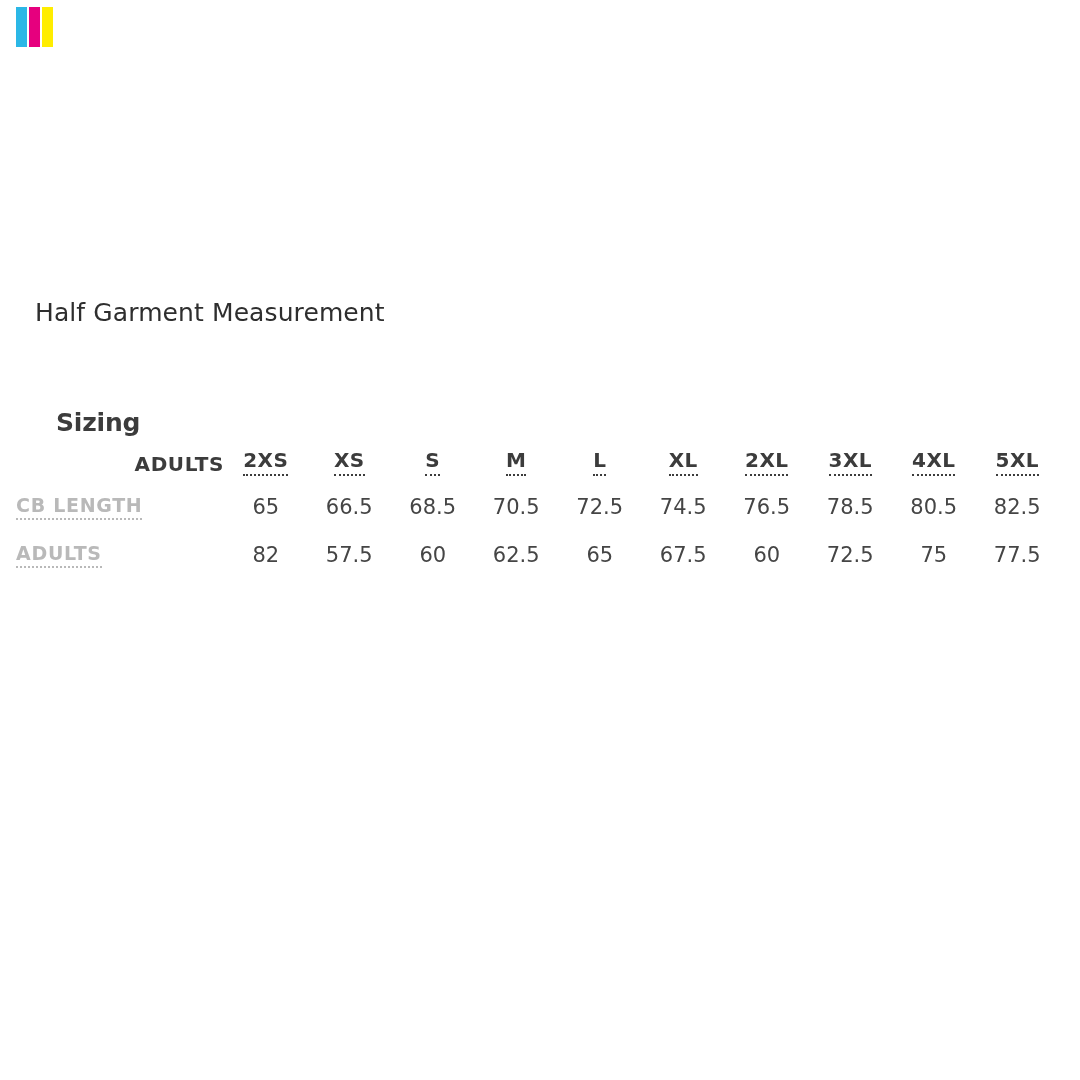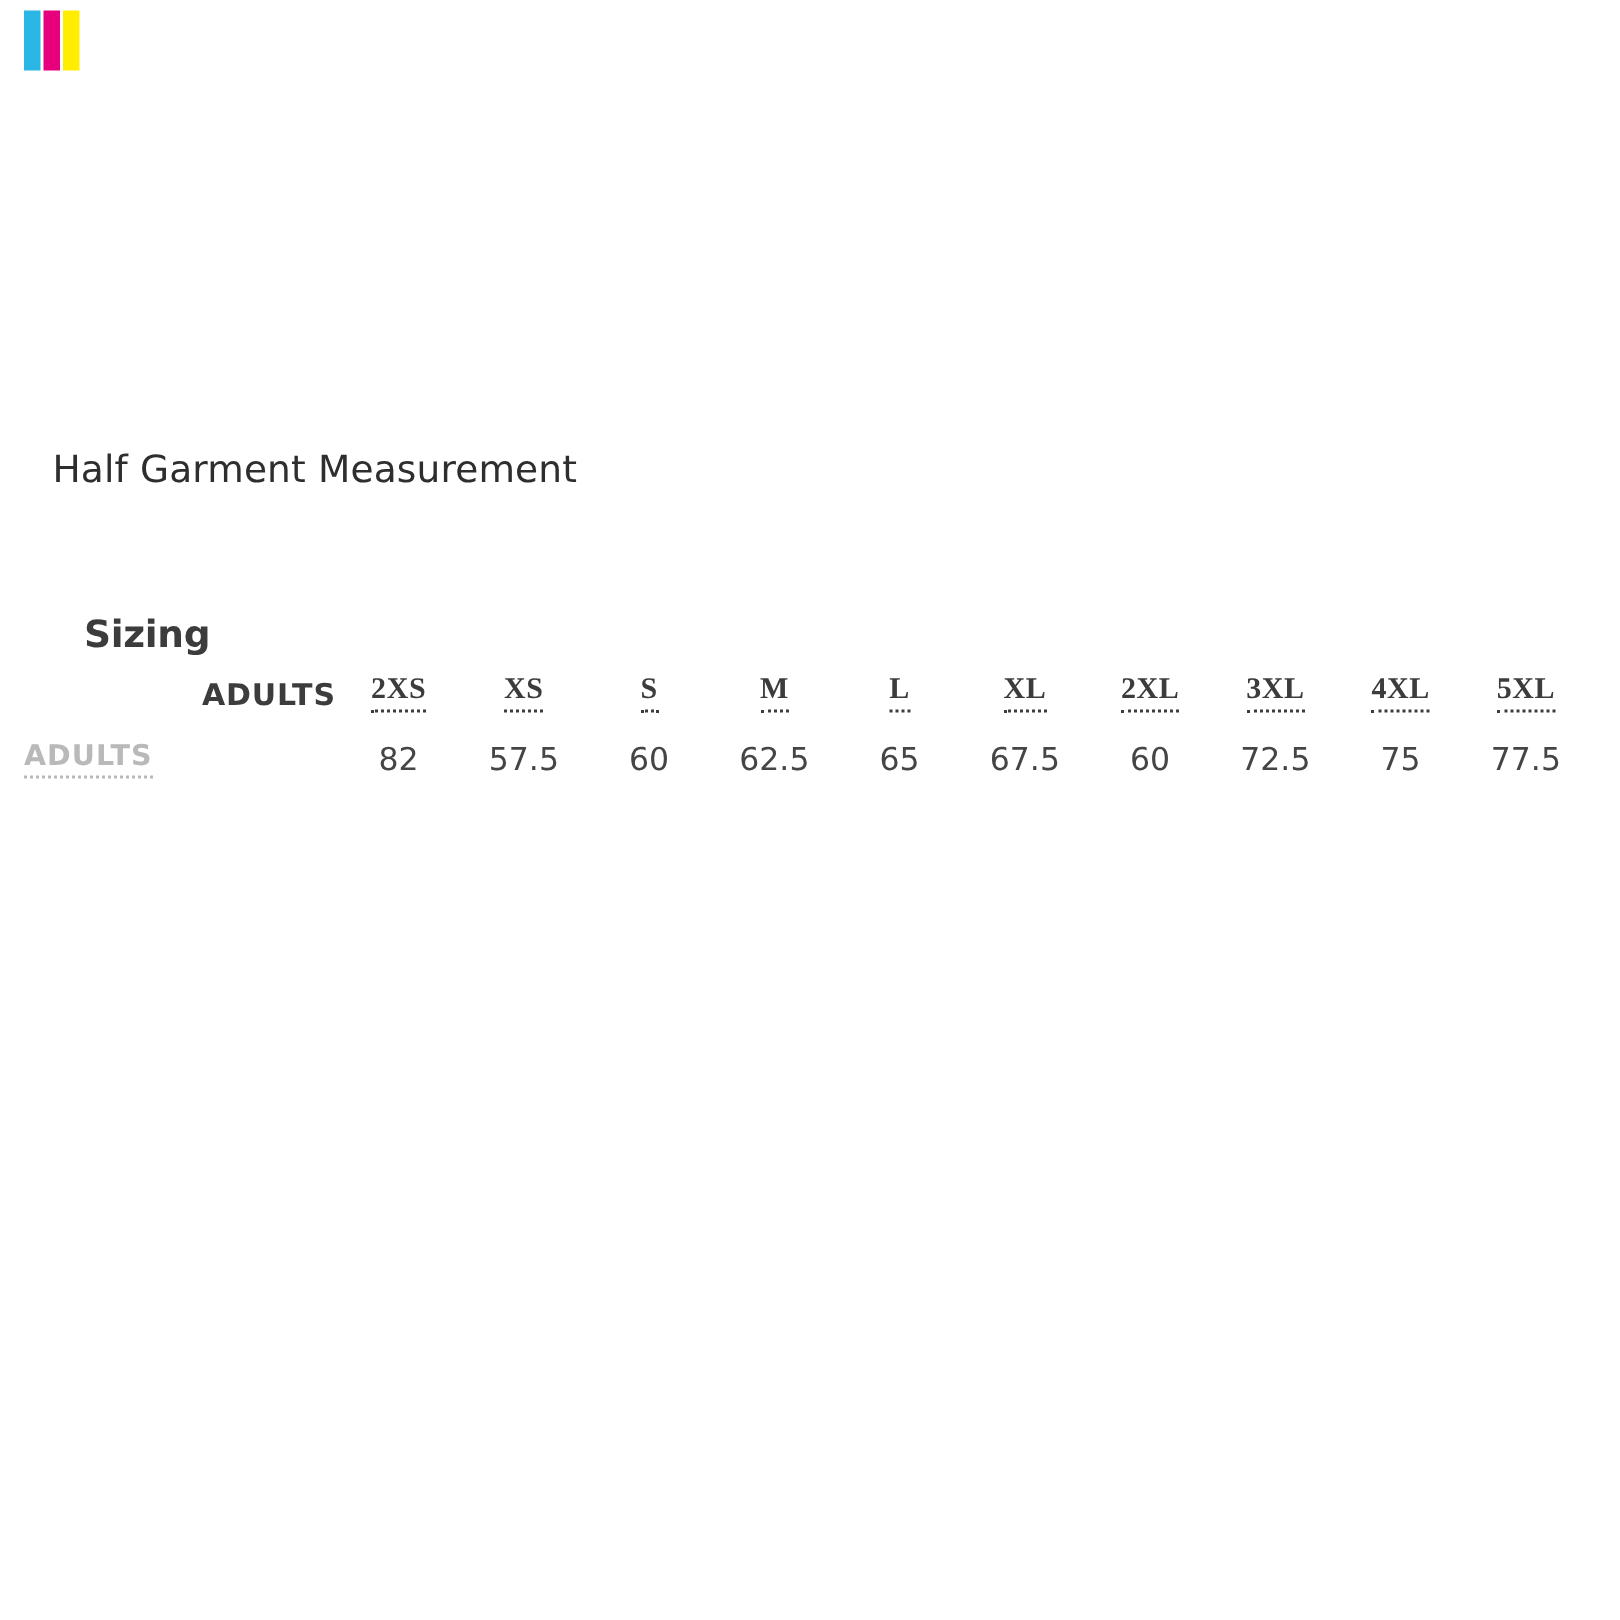--- a/index.html
+++ b/index.html
@@ -87,21 +87,20 @@
   }
   .hdr-size {
     font-size: 20px;
     font-weight: bold;
     color: #3c3c3c;
     text-align: center;
     letter-spacing: 0.4px;
     padding-bottom: 6px !important;
     padding-top: 2px !important;
     vertical-align: bottom;
-    font-family: Liberation Serif, serif;
   }
   .hdr-size span {
     border-bottom: 2px dotted #3c3c3c;
     padding-bottom: 2px;
     display: inline-block;
   }
 
   .row-label {
     font-size: 19px;
     font-weight: bold;
@@ -164,20 +163,33 @@
         <th class="hdr-size"><span>L</span></th>
         <th class="hdr-size"><span>XL</span></th>
         <th class="hdr-size"><span>2XL</span></th>
         <th class="hdr-size"><span>3XL</span></th>
         <th class="hdr-size"><span>4XL</span></th>
         <th class="hdr-size"><span>5XL</span></th>
       </tr>
     </thead>
     <tbody>
       <tr>
+        <td class="row-label"><span>CB LENGTH</span></td>
+        <td class="cell">65</td>
+        <td class="cell">66.5</td>
+        <td class="cell">68.5</td>
+        <td class="cell">70.5</td>
+        <td class="cell">72.5</td>
+        <td class="cell">74.5</td>
+        <td class="cell">76.5</td>
+        <td class="cell">78.5</td>
+        <td class="cell">80.5</td>
+        <td class="cell">82.5</td>
+      </tr>
+      <tr>
         <td class="row-label"><span>ADULTS</span></td>
         <td class="cell">82</td>
         <td class="cell">57.5</td>
         <td class="cell">60</td>
         <td class="cell">62.5</td>
         <td class="cell">65</td>
         <td class="cell">67.5</td>
         <td class="cell">60</td>
         <td class="cell">72.5</td>
         <td class="cell">75</td>

